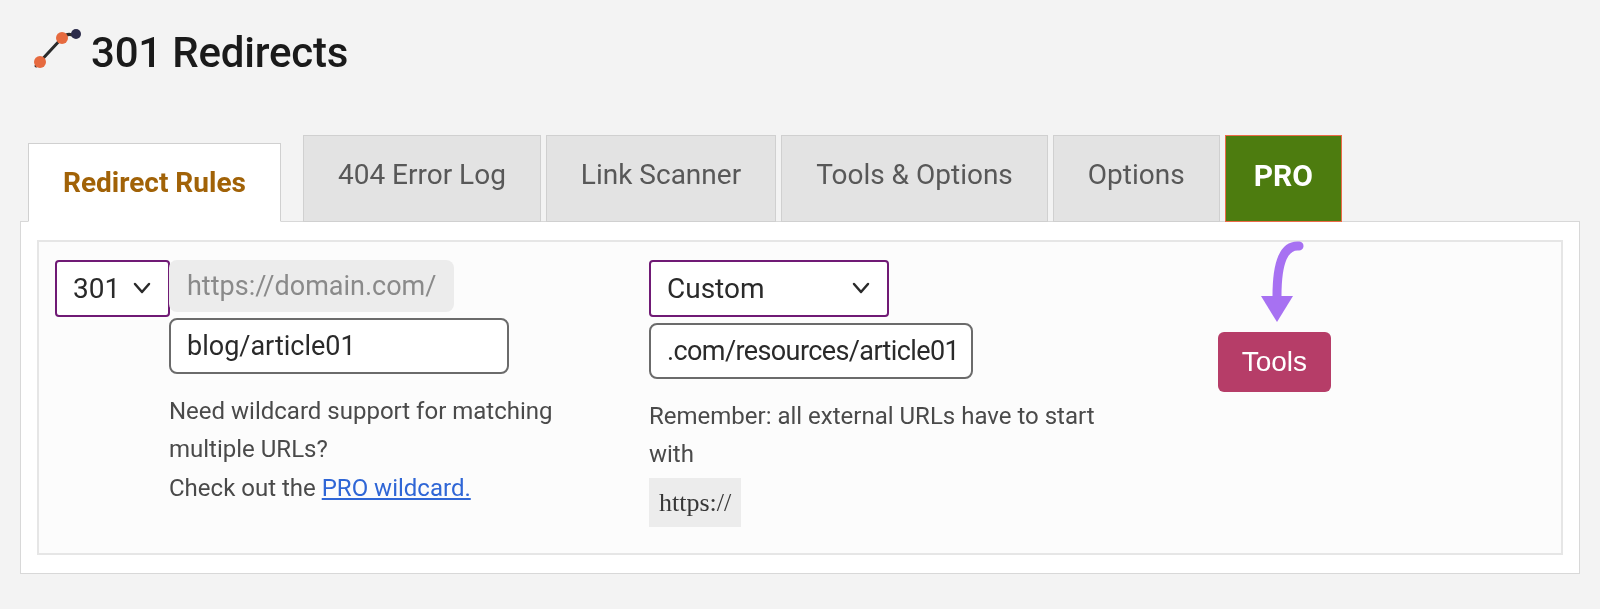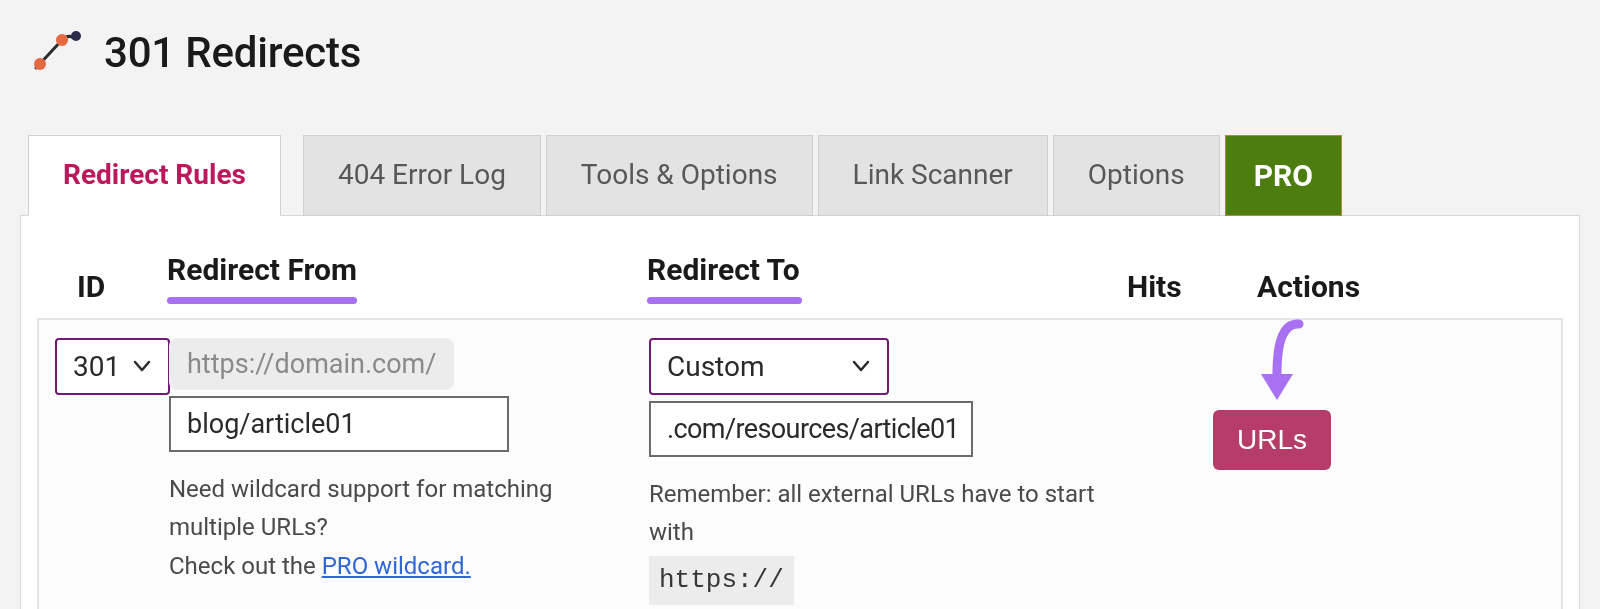--- a/index.html
+++ b/index.html
@@ -7,22 +7,21 @@
   body {
     font-family: -apple-system, BlinkMacSystemFont, "Segoe UI", Roboto, Helvetica, Arial, sans-serif;
     background: #f3f3f3;
     color: #1d1d1d;
     padding: 28px 20px;
     width: 1600px;
   }
 
   .header {
     display: flex;
-    align-items: center;
-    gap: 22px;
+    gap: 9px;
     padding-left: 12px;
     margin-bottom: 58px;
   }
   .header .title {
     font-size: 42px;
     font-weight: 500;
     color: #1a1a1a;
     letter-spacing: -0.2px;
   }
 
@@ -39,24 +38,25 @@
     color: #585858;
     font-size: 28px;
     padding: 22px 34px;
     margin-right: 5px;
     cursor: pointer;
     user-select: none;
     white-space: nowrap;
   }
   .tab.active {
     background: #ffffff;
-    color: #be185d;
+    color: #a16207;
     font-weight: 700;
     border-bottom-color: #ffffff;
     margin-right: 22px;
+    margin-top: 8px;
   }
   .tab.pro {
     background: #4d7c0f;
     color: #ffffff;
     font-weight: 700;
     font-size: 30px;
     border-color: #ed6a47;
     padding: 22px 28px;
     text-align: right;
   }
@@ -127,39 +127,39 @@
   .static-field {
     background: #ececec;
     color: #8a8a8a;
     font-size: 27px;
     padding: 10px 18px;
     border-radius: 8px;
   }
 
   .text-input {
     border: 2px solid #6b6b6b;
-    border-radius: 0;
+    border-radius: 8px;
     background: #ffffff;
     padding: 10px 16px;
     font-size: 27px;
     color: #2a2a2a;
     width: 340px;
     font-family: inherit;
   }
   .text-input.to-path { width: 324px; letter-spacing: -0.6px; }
 
   .hint {
     font-size: 24px;
     color: #4a4a4a;
     margin-top: 18px;
     line-height: 1.6;
   }
   .hint a { color: #2f66d6; text-decoration: underline; }
   .code-chip {
-    font-family: Liberation Mono, monospace;
+    font-family: Liberation Serif, serif;
     background: #ececec;
     padding: 4px 10px;
     font-size: 26px;
     color: #373737;
     display: inline-block;
     margin-top: 4px;
   }
 
   .save-btn {
     background: #b63d68;
@@ -192,47 +192,28 @@
       <circle cx="30" cy="10" r="6" fill="#e66a3f"></circle>
       <circle cx="44" cy="6" r="5" fill="#2b2b4a"></circle>
     </svg>
   </span>
   <h1 class="title">301 Redirects</h1>
 </div>
 
 <div class="tabs">
   <div class="tab active">Redirect Rules</div>
   <div class="tab">404 Error Log</div>
+  <div class="tab">Link Scanner</div>
   <div class="tab">Tools &amp; Options</div>
-  <div class="tab">Link Scanner</div>
   <div class="tab">Options</div>
   <div class="tab pro">PRO</div>
 </div>
 
 <div class="panel">
 
-  <div class="table-head">
-    <div class="col-id">
-      <div class="th">ID</div>
-    </div>
-    <div class="col-from">
-      <div class="th">Redirect From</div>
-      <div class="underline-accent"></div>
-    </div>
-    <div class="col-to">
-      <div class="th">Redirect To</div>
-      <div class="underline-accent"></div>
-    </div>
-    <div class="col-hits">
-      <div class="th">Hits</div>
-    </div>
-    <div class="col-actions">
-      <div class="th">Actions</div>
-    </div>
-  </div>
 
   <div class="row">
 
     <div class="cell col-id">
       <div class="ctrl-row">
         <div class="select">
           <span>301</span>
           <span>
             <svg class="chev" viewBox="0 0 20 20">
                 <path d="M3 6 L10 14 L17 6" stroke="#2a2a2a" stroke-width="2.5" fill="none" stroke-linecap="round" stroke-linejoin="round"></path>
@@ -279,17 +260,17 @@
 
     <div class="cell col-actions"></div>
 
     <span class="arrow-ann">
       <svg width="60" height="100" viewBox="0 0 60 100">
         <path d="M46 8 Q24 6 24 58" stroke="#a771f2" stroke-width="9" fill="none" stroke-linecap="round"></path>
         <path d="M8 58 L24 84 L40 58 Z" fill="#a771f2"></path>
       </svg>
     </span>
 
-    <button class="save-btn">URLs</button>
+    <button class="save-btn">Tools</button>
 
   </div>
 
 </div>
 
 </body></html>

